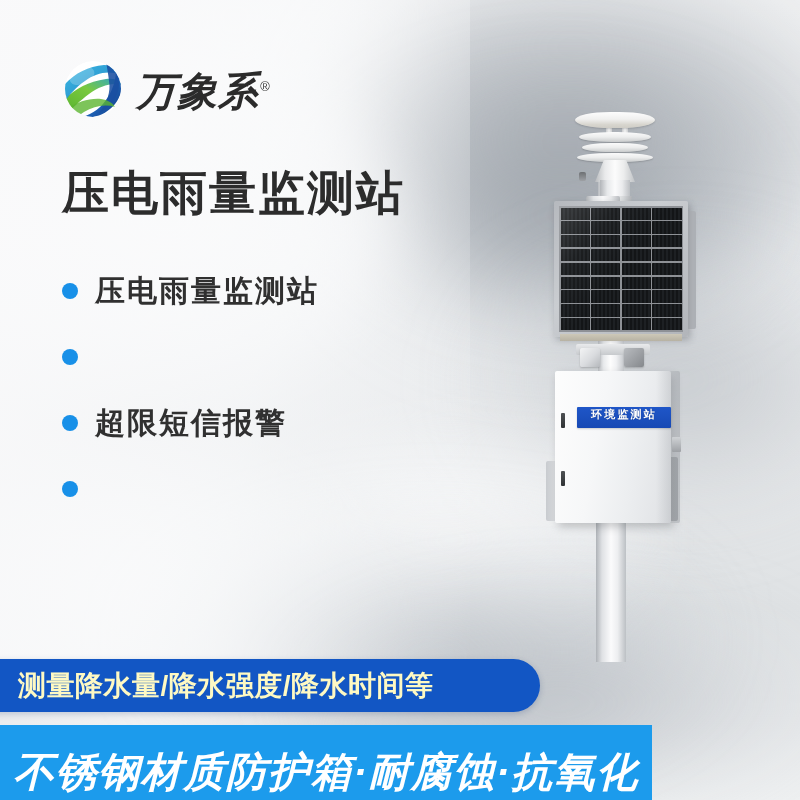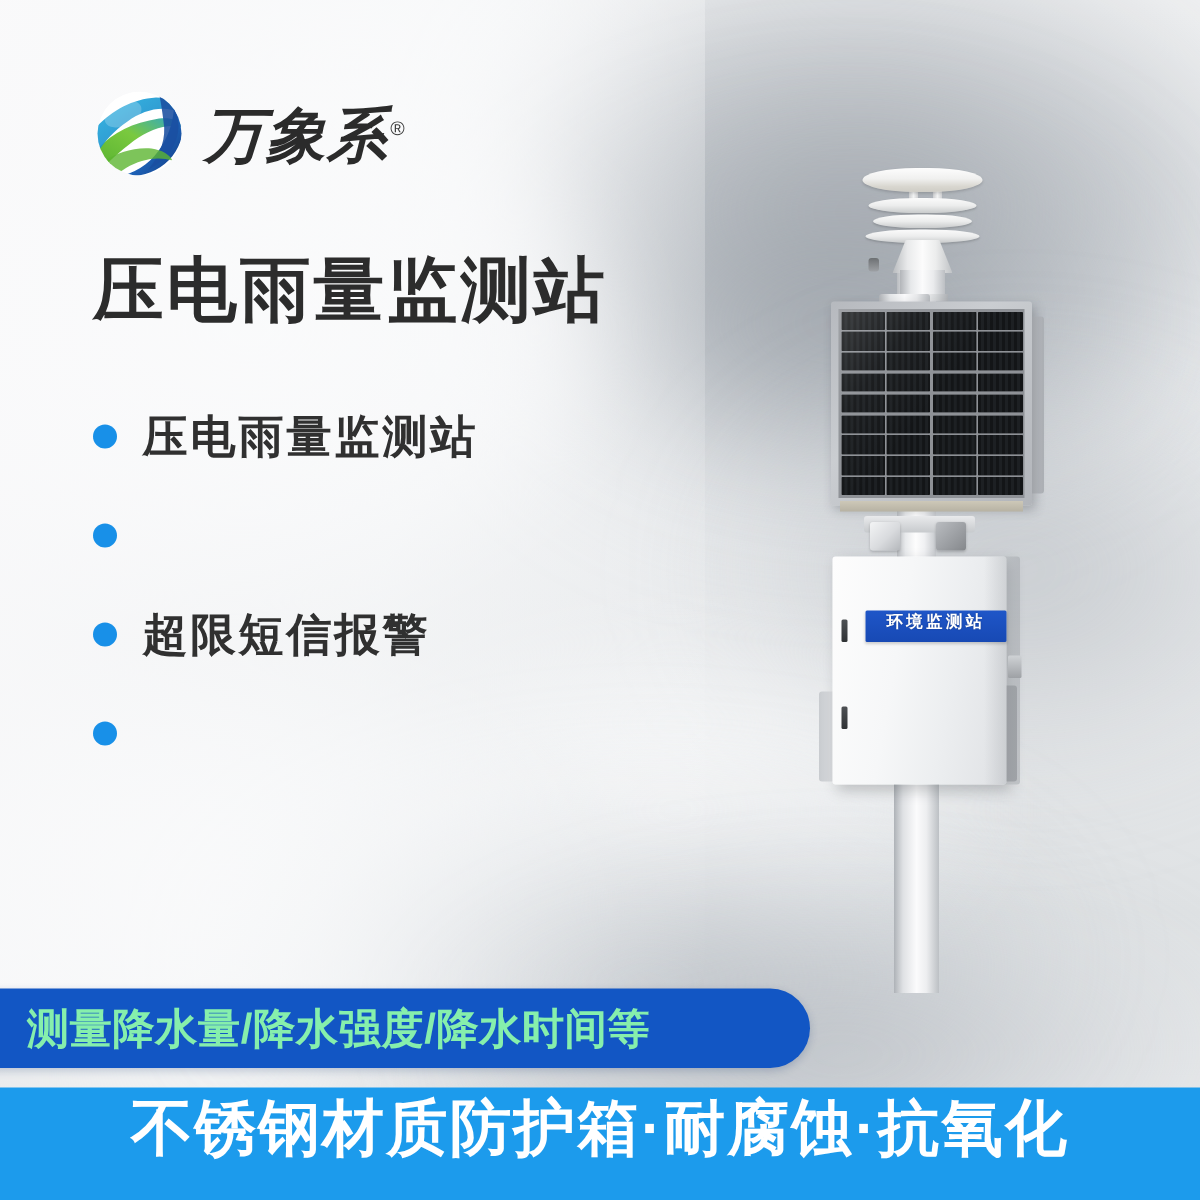--- a/index.html
+++ b/index.html
@@ -294,29 +294,29 @@
   
   .pill {
     position:absolute; left:-14px; top:659px;
     width:554px; height:53px;
     background:#1256c4;
     border-radius:0 28px 28px 0;
     display:flex; align-items:center;
     box-shadow:0 2px 6px rgba(20,50,110,.22);
   }
   .pill span {
-    color:#86efac; font-size:28px; font-weight:bold;
+    color:#fef9c3; font-size:28px; font-weight:bold;
     letter-spacing:.5px; margin-left:32px; white-space:nowrap;
   }
 
   
   .bottombar {
-    position:absolute; left:0; top:725px; width:800px; height:75px;
+    position:absolute; left:0; top:725px; width:652px; height:75px;
     background:#1c9bec;
-    display:flex; align-items:flex-start; justify-content:center;
+    display:flex; align-items:flex-end; justify-content:center;font-style:italic;
   }
   .bottombar span {
     color:#ffffff; font-size:41px; font-weight:bold;
     letter-spacing:1.5px; white-space:nowrap;
   }
 </style>
 </head>
 <body>
 
 <div class="poster">

